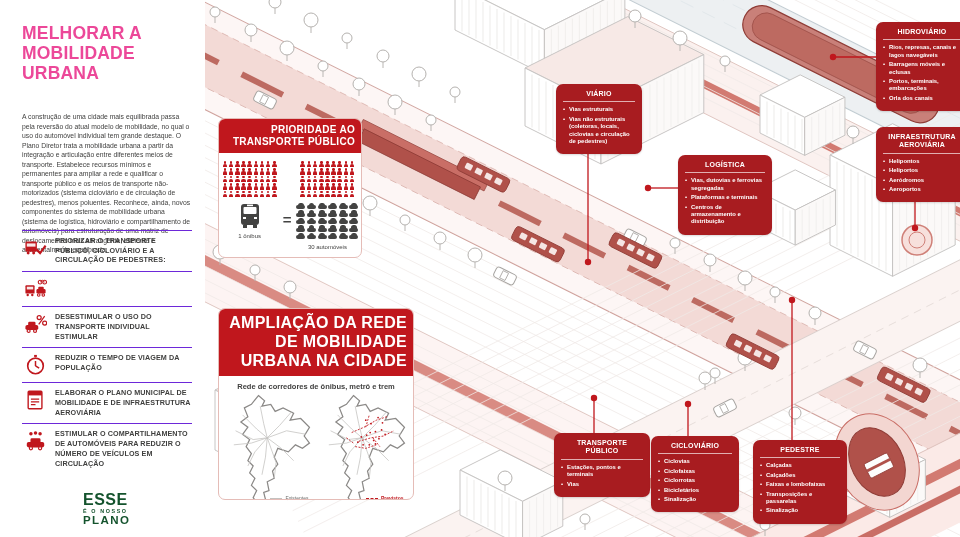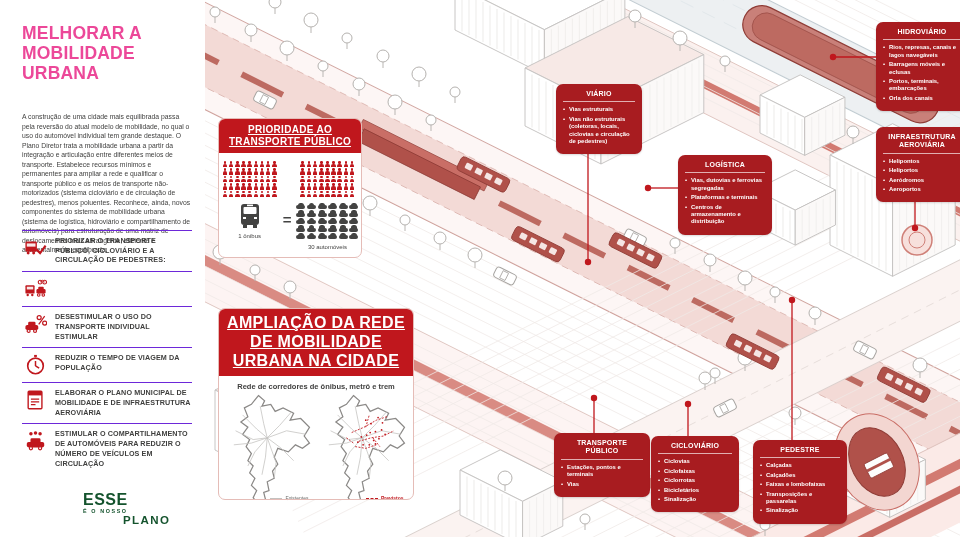--- a/index.html
+++ b/index.html
@@ -14,28 +14,28 @@
   .goal{border-top:1px solid #6d28d9;padding:5px 0 6px 0;display:flex;gap:7px;align-items:flex-start;}
   .goal-icon{flex:0 0 26px;display:flex;justify-content:center;padding-top:1px;}
   .goal-text{font-size:7.2px;font-weight:bold;line-height:1.35;letter-spacing:.1px;color:#3f3f3e;}
   .goal-sub{display:flex;gap:4px;align-items:center;margin-top:2px;margin-left:14px;}
   .badge{flex:0 0 14px;width:14px;height:14px;border:1.5px solid #c0171d;border-radius:50%;
          color:#c0171d;font-size:4.6px;font-weight:bold;display:flex;align-items:center;
          justify-content:center;transform:rotate(-18deg);}
   .logo{position:absolute;left:83px;top:492px;color:#14532d;line-height:1;}
   .logo-l1{font-size:16px;font-weight:bold;letter-spacing:.5px;}
   .logo-l2{font-size:5.4px;font-weight:bold;letter-spacing:1.6px;margin-top:1px;}
-  .logo-l3{font-size:11.5px;font-weight:bold;letter-spacing:1.4px;margin-top:1px;margin-left:40px;}
+  .logo-l3{font-size:11.5px;font-weight:bold;letter-spacing:1.4px;margin-top:1px;}
   
   #city{position:absolute;left:205px;top:0;z-index:1;}
   
   .infobox{position:absolute;background:#fff;border:1px solid #e5bcb7;border-radius:7px;
            overflow:hidden;z-index:8;}
-  .infobox-header{background:#c0171d;color:#fff;font-weight:bold;text-align:center;
-                  padding:5px 6px;line-height:1.18;letter-spacing:.3px;text-decoration:underline;}
+  .infobox-header{background:#c0171d;color:#fff;font-weight:bold;text-align:right;
+                  padding:5px 6px;line-height:1.18;letter-spacing:.3px;}
   #priority-box{left:218px;top:118px;width:142px;}
   #priority-box .infobox-header{font-size:10px;}
   .pb-body{display:flex;justify-content:center;gap:4px;padding:8px 5px 7px 5px;}
   .pb-col{display:flex;flex-direction:column;align-items:center;}
   .ppl{display:flex;flex-wrap:wrap;justify-content:center;margin-bottom:5px;}
   .pp{width:4.6px;height:6.4px;margin:0.5px 0.8px;position:relative;display:inline-block;}
   .pp::before{content:"";position:absolute;top:0;left:1px;width:2.6px;height:2.6px;border-radius:50%;background:#c0171d;}
   .pp::after{content:"";position:absolute;bottom:0;left:0;width:4.6px;height:3.4px;border-radius:2px 2px 0 0;background:#c0171d;}
   .carsgrid{display:flex;flex-wrap:wrap;justify-content:center;}
   .cg{width:9px;height:6.4px;margin:0.5px 0.8px;display:inline-block;position:relative;}

